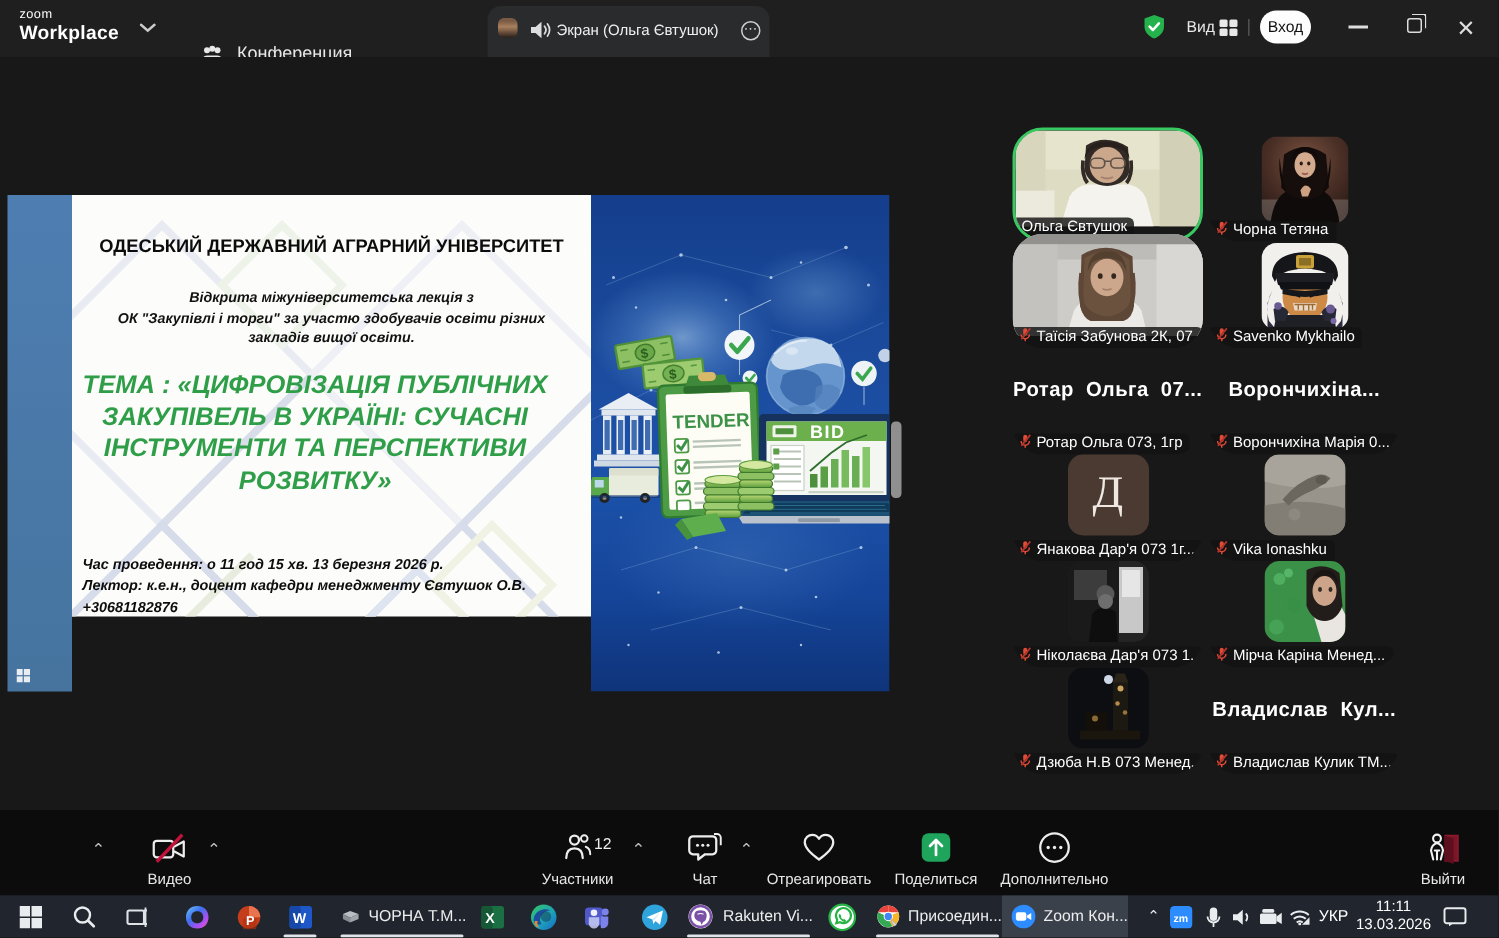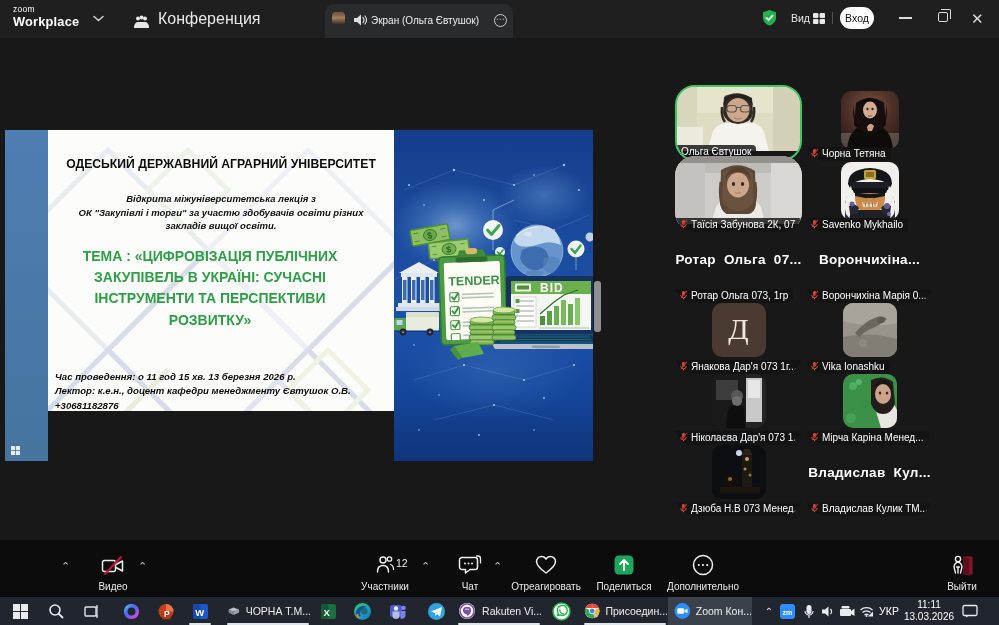--- a/index.html
+++ b/index.html
@@ -2,21 +2,21 @@
 <html><head><meta charset="utf-8">
 <style>
 *{margin:0;padding:0;box-sizing:border-box}
 html,body{width:999px;height:625px;overflow:hidden;background:#181818;font-family:"Liberation Sans",sans-serif}
 #app{position:relative;width:999px;height:625px}
 
 
 #topbar{position:absolute;left:0;top:0;width:999px;height:38px;background:#1f1f1f}
 #logo-zoom{position:absolute;left:13px;top:4px;color:#fff;font-size:8.5px;letter-spacing:.3px}
 #logo-wp{position:absolute;left:13px;top:14px;color:#fff;font-size:12.8px;font-weight:bold;letter-spacing:.2px}
-#tab-conf{position:absolute;left:133px;top:10px;color:#e8e8e8;font-size:16px}
+#tab-conf{position:absolute;left:133px;top:28px;color:#e8e8e8;font-size:12px}
 #tab-conf svg{vertical-align:-6px;margin-right:8px}
 #tab-active{position:absolute;left:325px;top:4px;width:188px;height:34px;background:#2a2b2d;border-radius:9px 9px 0 0}
 #tab-av{position:absolute;left:7px;top:8px;width:13px;height:13px;border-radius:4px;background:linear-gradient(180deg,#7a5a44 15%,#a8805e 45%,#2e211a 100%)}
 #tab-spk{position:absolute;left:28px;top:9px}
 #tab-txt{position:absolute;left:46px;top:11px;color:#f0f0f0;font-size:10px;white-space:nowrap}
 #tab-more{position:absolute;left:169px;top:10px;width:13px;height:13px;border:1.2px solid #cfcfcf;border-radius:50%;color:#cfcfcf;text-align:center;line-height:9px;font-size:9px;letter-spacing:.5px}
 #tb-shield{position:absolute;left:761px;top:9px}
 #tb-vid{position:absolute;left:791px;top:12px;color:#e8e8e8;font-size:10.5px}
 #tb-grid{position:absolute;left:812px;top:12px}
 #tb-sep{position:absolute;left:831px;top:10px;color:#555;font-size:12px}
@@ -30,21 +30,21 @@
 #main{position:absolute;left:0;top:38px;width:999px;height:502px;background:#181818}
 
 
 #share{position:absolute;left:5px;top:92px;width:588px;height:331px}
 #bluestrip{position:absolute;left:0;top:0;width:43px;height:331px;background:linear-gradient(180deg,#4e7eb2,#46749f)}
 #winlogo{position:absolute;left:6px;top:316px;width:9px;height:9px}
 #slide{position:absolute;left:43px;top:0;width:346px;height:281px;background:#fcfcfa;overflow:hidden}
 #slide .pat{position:absolute;left:0;top:0;width:346px;height:331px}
 .sl-title{position:absolute;left:0;top:27px;width:346px;text-align:center;color:#0c0c0c;font-size:12.2px;font-weight:bold;white-space:nowrap}
 .sl-sub{position:absolute;left:0;top:62px;width:346px;text-align:center;color:#111;font-size:9.5px;font-weight:bold;font-style:italic;line-height:13.7px;white-space:nowrap}
-.sl-green{position:absolute;left:-11px;top:116px;width:346px;text-align:center;color:#2f9e48;font-size:14px;font-weight:bold;line-height:21.2px}
+.sl-green{position:absolute;left:-11px;top:116px;width:346px;text-align:center;color:#2f9e48;font-size:17px;font-weight:bold;font-style:italic;line-height:21.2px}
 .sl-info{position:absolute;left:7px;top:240px;color:#0d0d0d;font-size:9.6px;font-weight:bold;font-style:italic;line-height:14.3px;text-align:left;white-space:nowrap}
 #illus{position:absolute;left:389px;top:0;width:199px;height:331px}
 #scrollthumb{position:absolute;left:594px;top:243px;width:7px;height:51px;background:#8f8f8f;border-radius:3px}
 
 
 .tile{position:absolute;width:127px;height:76px;border-radius:20px;overflow:hidden}
 .tile .label{position:absolute;left:0;bottom:0;max-width:127px;background:rgba(18,18,18,.82);color:#fff;font-size:10px;line-height:13px;padding:0 5px 1px 4px;white-space:nowrap;overflow:hidden;border-radius:0 4px 0 8px}
 .tile .label .mic{display:inline-block;vertical-align:-1px;margin-right:3px}
 .bigname{position:absolute;width:100%;top:25px;text-align:center;color:#fff;font-size:13.5px;font-weight:bold;letter-spacing:.3px;white-space:pre}
 .avatar{position:absolute;left:50%;transform:translateX(-50%);border-radius:10px;overflow:hidden}

